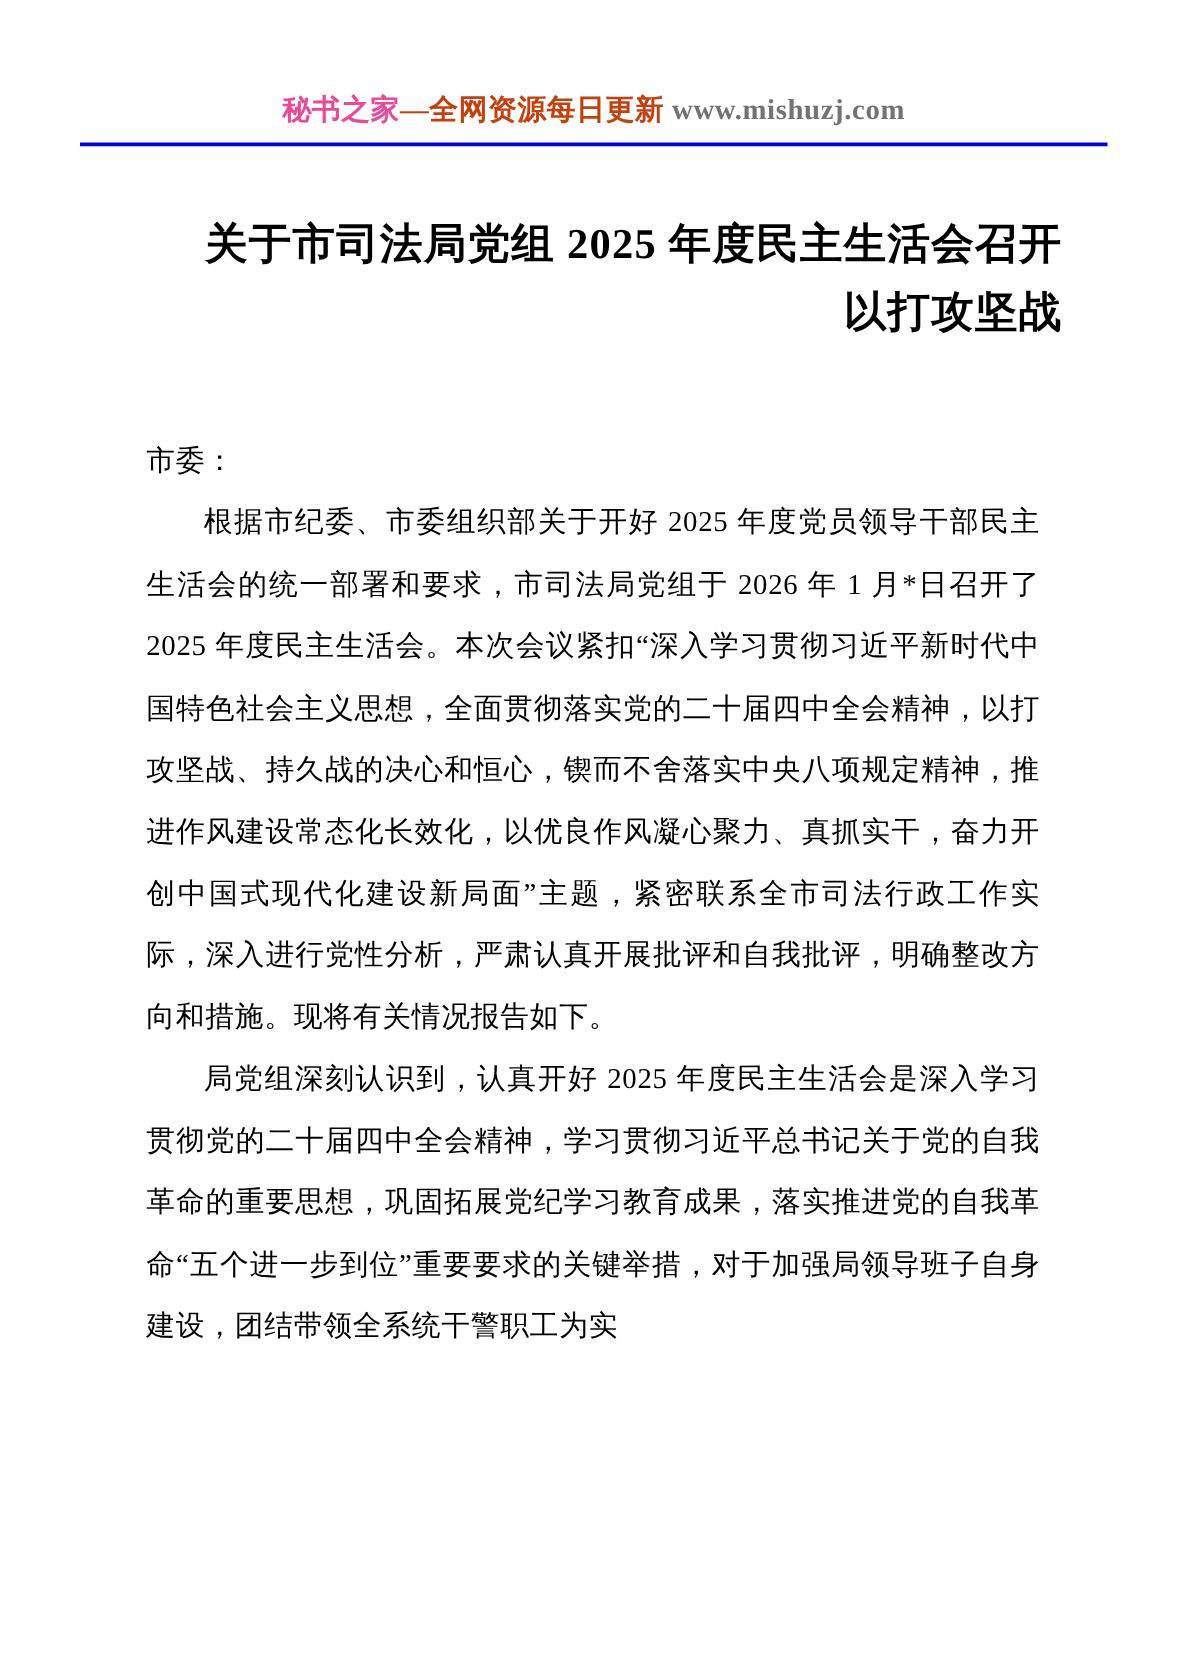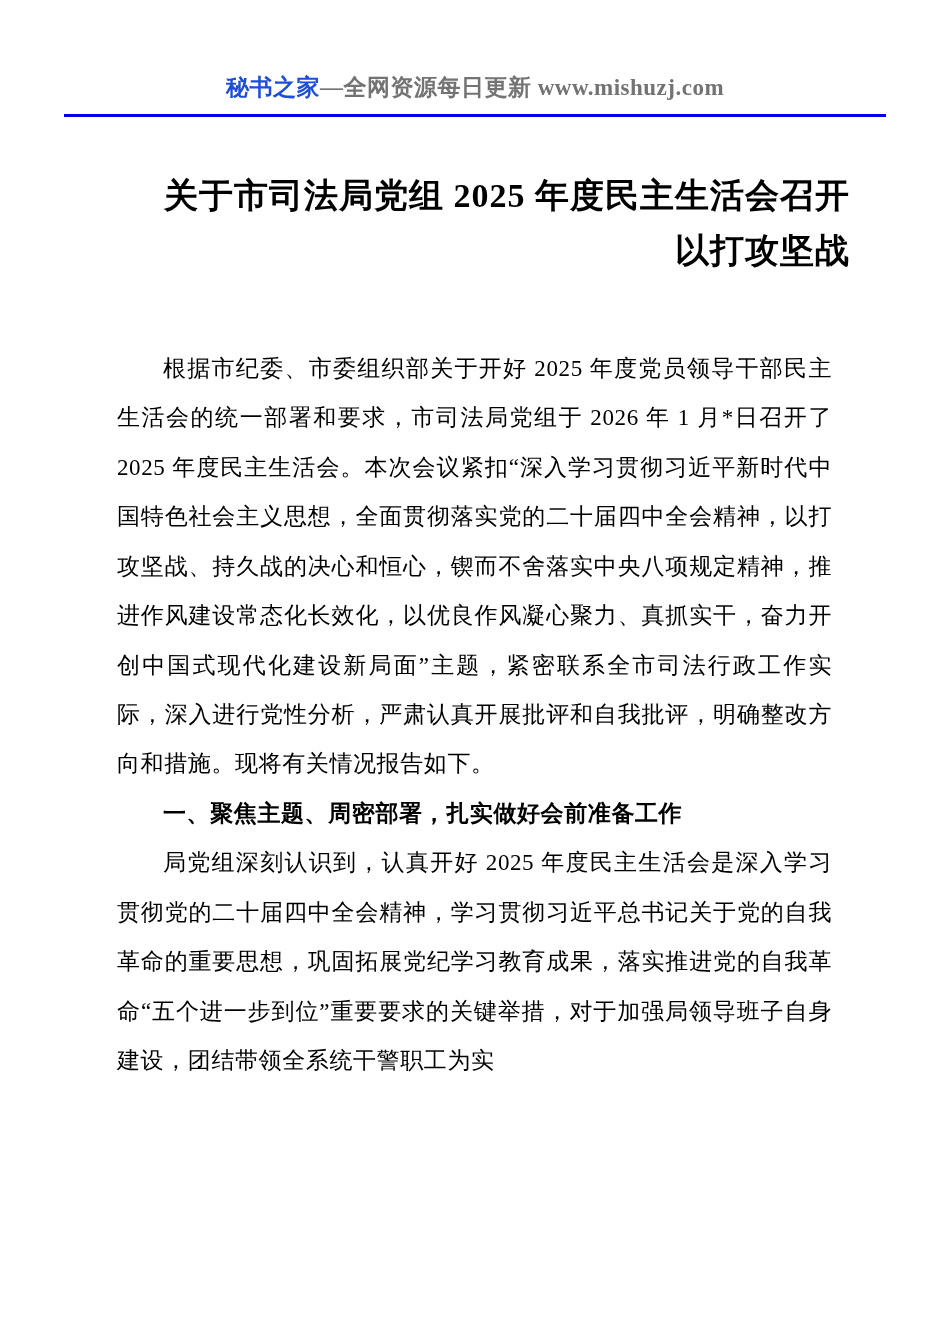--- a/index.html
+++ b/index.html
@@ -22,22 +22,22 @@
   }
   .site-header {
     text-align: center;
     font-weight: bold;
     font-size: 23px;
     letter-spacing: 0.5px;
     padding: 0 65px;
     line-height: 1.4;
     font-family: "Liberation Serif", "DejaVu Serif", serif;
   }
-  .brand { color: #1d4ed8; }
-  .tagline { color: #737373; }
+  .brand { color: #ec4899; }
+  .tagline { color: #c2410c; }
   .url { color: #737373; text-decoration: none; cursor: pointer; }
   .header-rule {
     height: 3px;
     background: #0000e0;
     margin: 10px 64px 0 64px;
   }
   .doc-title {
     margin: 52px 100px 0 100px;
     text-align: right;
     font-size: 34px;
@@ -69,18 +69,18 @@
   </div>
 
   <div class="header-rule"></div>
 
   <h1 class="doc-title">
     <span>关于市司法局党组 2025 年度民主生活会召开</span><br>
     <span>以打攻坚战</span>
   </h1>
 
   <div class="doc-body">
+    <p>市委：</p>
     <p class="indent">根据市纪委、市委组织部关于开好 2025 年度党员领导干部民主生活会的统一部署和要求，市司法局党组于 2026 年 1 月*日召开了 2025 年度民主生活会。本次会议紧扣“深入学习贯彻习近平新时代中国特色社会主义思想，全面贯彻落实党的二十届四中全会精神，以打攻坚战、持久战的决心和恒心，锲而不舍落实中央八项规定精神，推进作风建设常态化长效化，以优良作风凝心聚力、真抓实干，奋力开创中国式现代化建设新局面”主题，紧密联系全市司法行政工作实际，深入进行党性分析，严肃认真开展批评和自我批评，明确整改方向和措施。现将有关情况报告如下。</p>
-    <p class="indent bold">一、聚焦主题、周密部署，扎实做好会前准备工作</p>
     <p class="indent">局党组深刻认识到，认真开好 2025 年度民主生活会是深入学习贯彻党的二十届四中全会精神，学习贯彻习近平总书记关于党的自我革命的重要思想，巩固拓展党纪学习教育成果，落实推进党的自我革命“五个进一步到位”重要要求的关键举措，对于加强局领导班子自身建设，团结带领全系统干警职工为实</p>
   </div>
 
 </div>
 
 </body></html>

